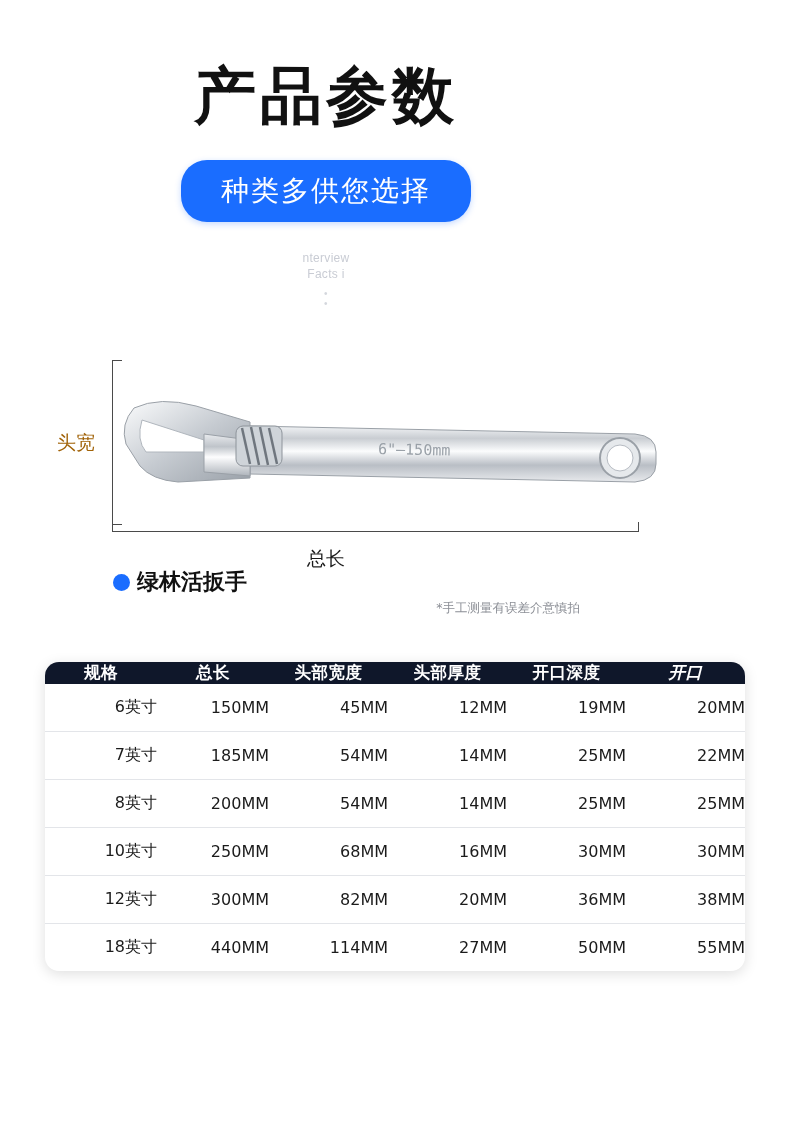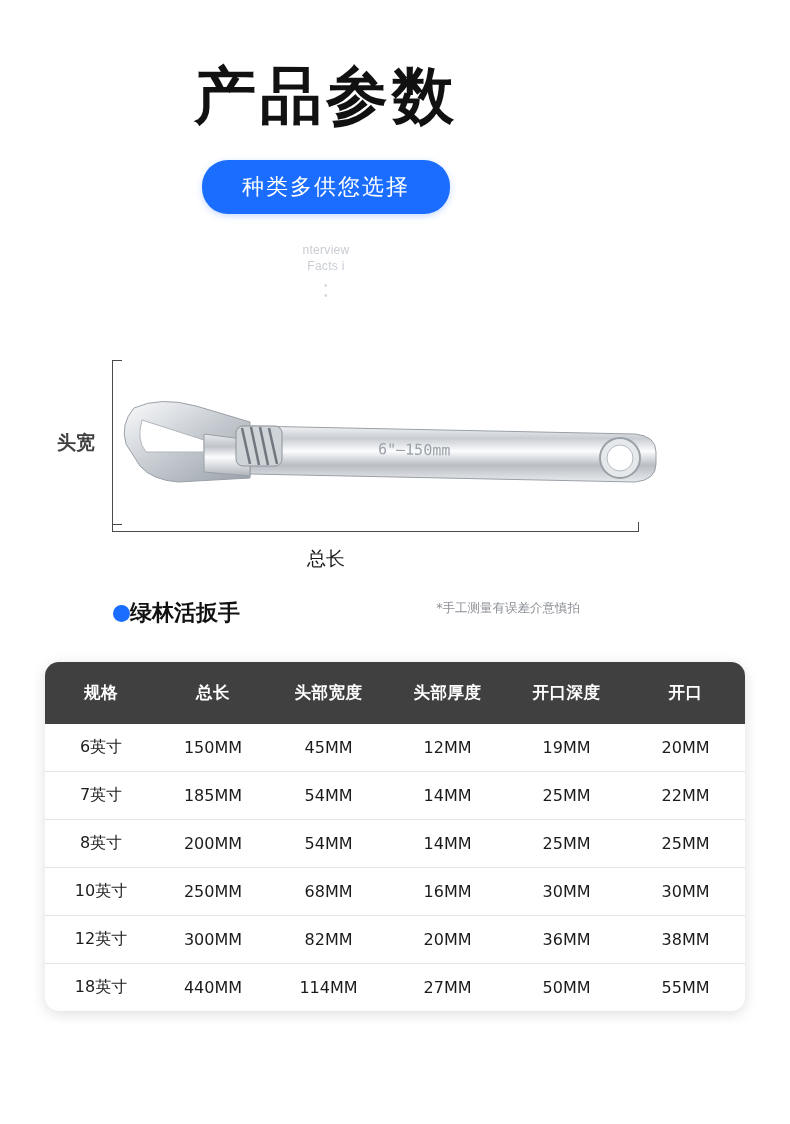--- a/index.html
+++ b/index.html
@@ -32,21 +32,21 @@
 
   
   .pill-wrap {
     display: flex;
     justify-content: center;
     margin-top: 30px;
   }
   .pill {
     background: #1a6dff;
     color: #ffffff;
-    font-size: 22px;
+    font-size: 28px;
     letter-spacing: 2px;
     border-radius: 26px;
     padding: 12px 40px;
     font-weight: 500;
     box-shadow: 0 2px 6px rgba(26,109,255,0.25);
     font-family: "DejaVu Sans", sans-serif;
   }
 
   
   .faint {
@@ -62,23 +62,22 @@
     color: #d4d7dd;
     font-size: 10px;
     line-height: 1.0;
   }
   .faint-dots span { display: block; }
   .head-width-label {
     position: absolute;
     left: 57px;
     top: 430px;
     font-size: 19px;
-    color: #404040;
-    font-family: "DejaVu Sans", sans-serif;
-    font-weight: bold;
+    color: #a16207;
+    font-family: "DejaVu Sans", sans-serif;
   }
   .total-len-label {
     position: absolute;
     left: 0;
     right: 0;
     top: 546px;
     text-align: center;
     font-size: 19px;
     color: #1a1a1a;
     font-family: "DejaVu Sans", sans-serif;
@@ -104,23 +103,24 @@
     border-left: 1.5px solid #4a4a4a;
     border-right: 1.5px solid #4a4a4a;
   }
 
   .wrench-svg { position: absolute; left: 100px; top: 348px; }
 
   
   .sec-head {
     position: absolute;
     left: 113px;
-    top: 598px;
+    top: 567px;
     display: flex;
     align-items: center;
+    gap: 7px;
   }
   .blue-dot {
     width: 17px; height: 17px;
     border-radius: 50%;
     background: #1a6dff;
     display: inline-block;
   }
   .sec-head-text {
     font-size: 22px;
     font-weight: 700;
@@ -147,42 +147,42 @@
     border-radius: 14px;
     box-shadow: 0 3px 14px rgba(0,0,0,0.13);
     overflow: hidden;
   }
   table {
     width: 100%;
     border-collapse: collapse;
     font-family: "DejaVu Sans", sans-serif;
   }
   thead th {
-    background: #404040;
+    background: #0f172a;
     color: #ffffff;
     font-size: 16.5px;
     font-weight: 700;
-    padding: 20px 0;
+    padding: 0 0;
     text-align: center;
     letter-spacing: 0.5px;
   }
   tbody td {
-    text-align: center;
+    text-align: right;
     font-size: 16px;
     color: #1b1b1b;
     padding: 13px 0;
     border-bottom: 1px solid #e3e5e9;
   }
   tbody tr:last-child td { border-bottom: none; }
   .col-spec { width: 16%; }
   .col-a { width: 16%; }
   .col-b { width: 17%; }
   .col-c { width: 17%; }
   .col-d { width: 17%; }
-  .col-e { width: 17%; }
+  .col-e { width: 17%; font-style: italic; }
 </style>
 </head>
 <body>
 
 <div class="page">
 
   <h1 class="title">产品参数</h1>
 
   <div class="pill-wrap">
     <div class="pill">种类多供您选择</div>

